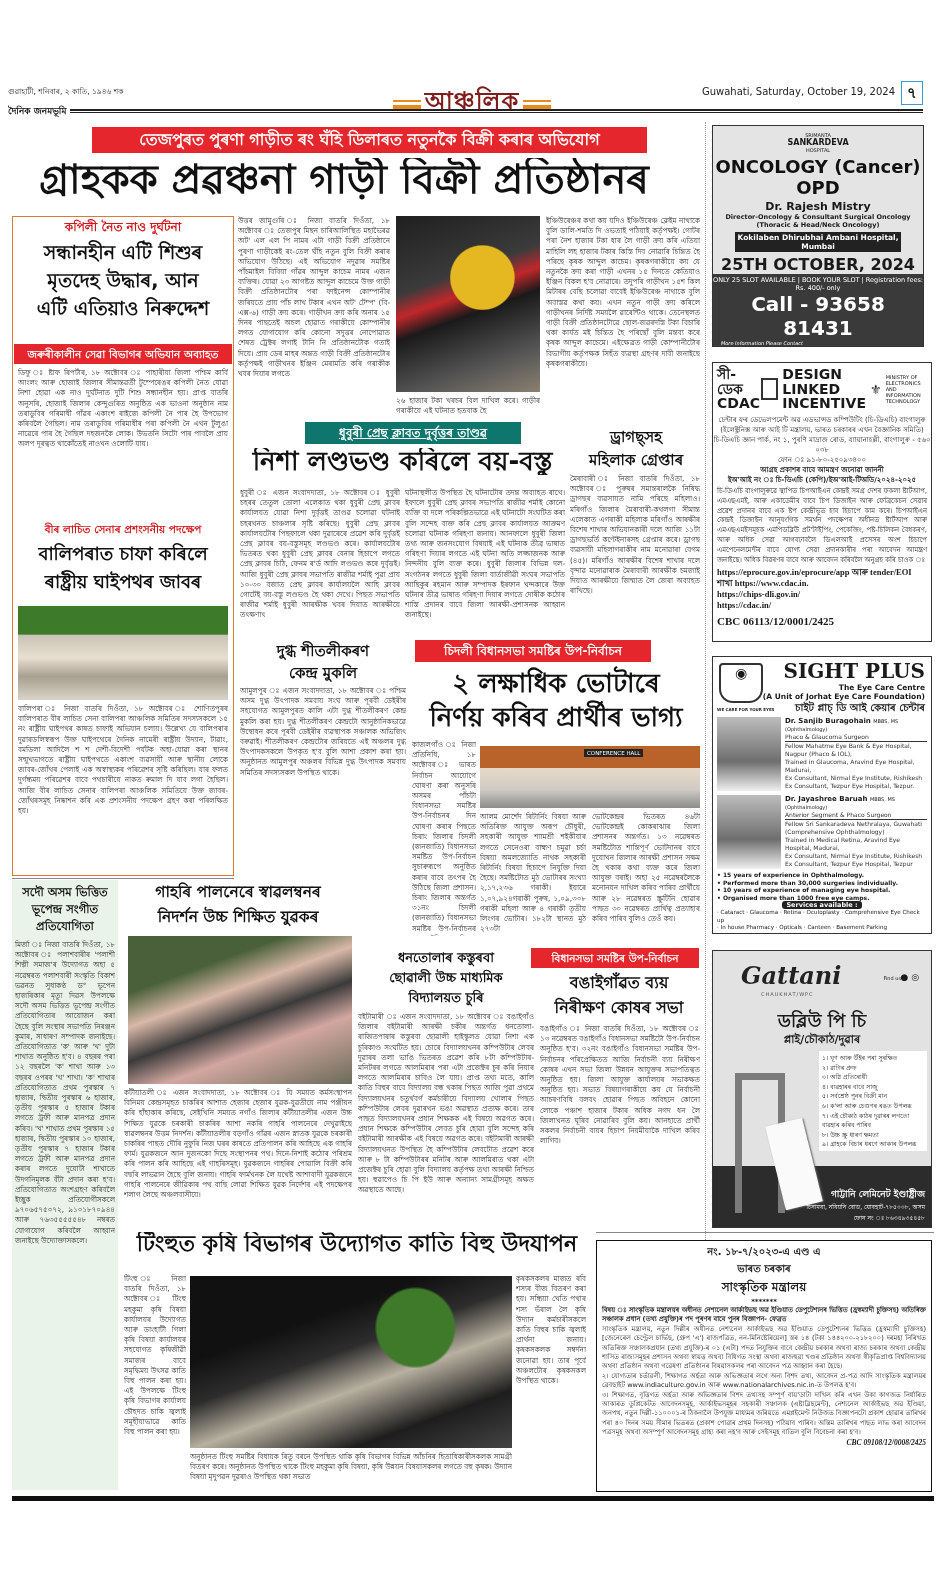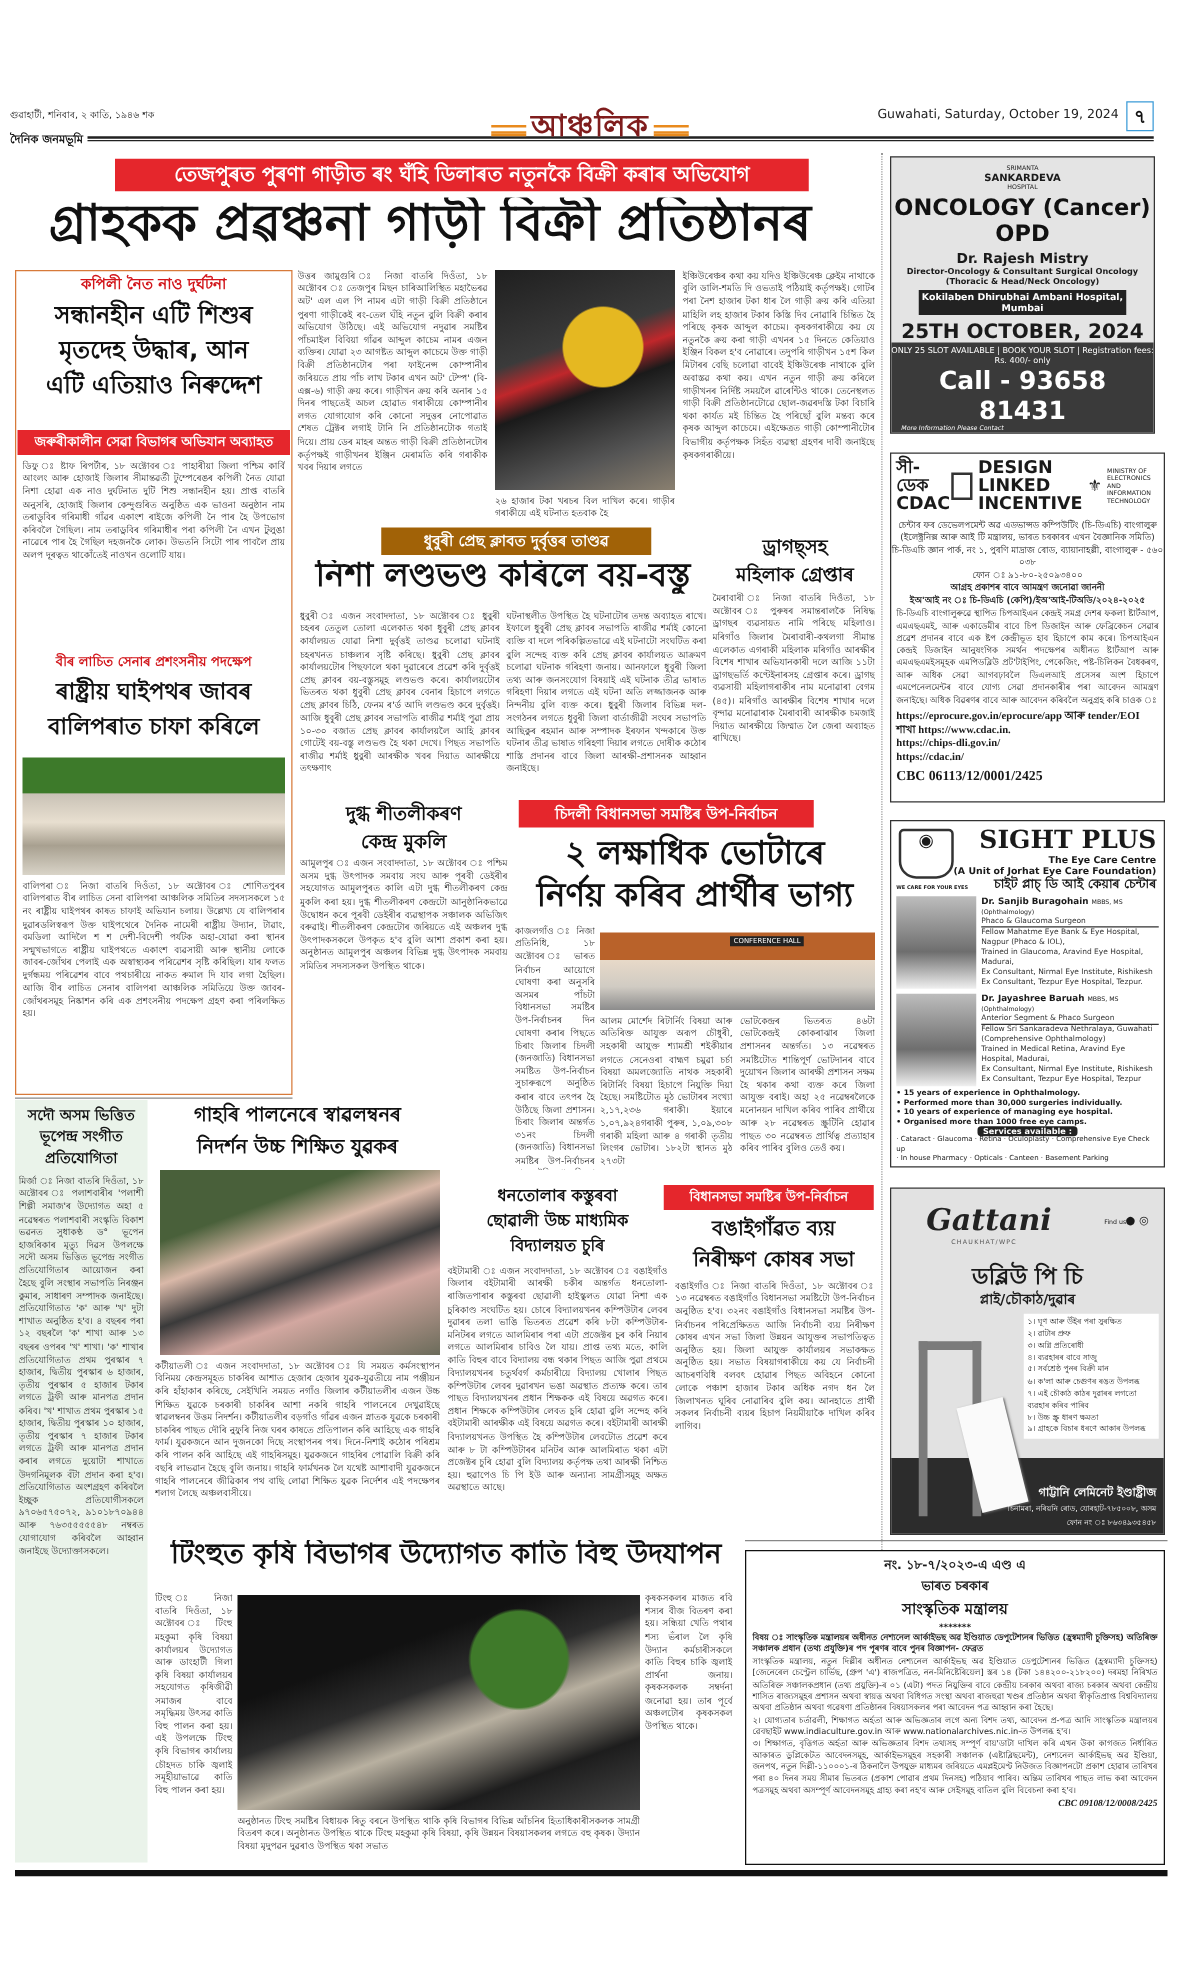--- a/index.html
+++ b/index.html
@@ -15,21 +15,21 @@
   .mast-rule { left: 8px; right: 22px; top: 109px; height: 4px; border-top: 2px solid #222; border-bottom: 1px solid #222; }
   .logo { left: 352px; top: 82px; width: 240px; height: 32px; text-align: center; }
   .logo-text { font-family: "DejaVu Serif", serif; font-weight: bold; font-size: 24px; color: #7f1d1d; letter-spacing: 1px; }
   .logo-bars { display: inline-block; width: 28px; height: 9px; border-top: 2px solid #e98a1d; border-bottom: 2px solid #e98a1d; vertical-align: middle; margin: 0 4px; position: relative; }
   .logo-bars::after { content: ""; position: absolute; left: 0; right: 0; top: 2.5px; border-top: 2px solid #e98a1d; }
   .mast-right { right: 50px; top: 86px; font-size: 10px; color: #222; }
   .pageno { right: 22px; top: 81px; width: 22px; height: 24px; border: 1px solid #3b9bd8; font-size: 15px; font-weight: bold; text-align: center; line-height: 22px; color: #111; background: #fff; }
 
   
   .banner { background: #e5262c; color: #fff; text-align: center; font-weight: bold; white-space: nowrap; overflow: hidden; }
-  .banner.pink { background: #a16207; }
+  .banner.pink { background: #0f766e; text-decoration: underline; }
 
   .bighead { font-weight: bold; text-align: center; color: #111; white-space: nowrap; overflow: hidden; line-height: 1.05; }
 
   .photo { background: linear-gradient(135deg, #3a3a3a, #777 40%, #2b2b2b 70%, #5a5a5a); }
   .photo.rick { background: radial-gradient(circle at 60% 35%, #e5b821 0 22%, transparent 23%), linear-gradient(160deg, #1f1f1f, #3b3b3b 35%, #c0272b 45%, #1a1a1a 55%, #555 80%, #8a8070); }
   .photo.garbage { background: linear-gradient(180deg, #3d7a2a 0 30%, #c9c2b6 31%, #e8dfd0 55%, #a8a090 75%, #d9d4c8 100%); }
   .photo.meet { background: linear-gradient(180deg, #b9622a 0 35%, #e7d9c8 36%, #d0cbc3 70%, #8c8c8c 100%); }
   .photo.pigs { background: linear-gradient(160deg, #49603a 0 25%, #d9b8a8 40%, #3a3a3a 55%, #d2a7a0 70%, #6b6b5a 100%); }
   .photo.bihu { background: radial-gradient(circle at 70% 30%, #3f7a2a 0 15%, transparent 16%), linear-gradient(160deg, #111 0 30%, #2d2d2d 45%, #b8b0a0 60%, #1d1d1d 80%, #444); }
 
@@ -114,22 +114,22 @@
 <div class="abs bighead" style="left:14px; top:238px; width:218px; font-size:19px; line-height:28px;">
   <div>সন্ধানহীন এটি শিশুৰ</div>
   <div>মৃতদেহ উদ্ধাৰ, আন</div>
   <div>এটি এতিয়াও নিৰুদ্দেশ</div>
 </div>
 <div class="abs banner" style="left:14px; top:344px; width:218px; height:20px; font-size:10.5px; line-height:20px;">জৰুৰীকালীন সেৱা বিভাগৰ অভিযান অব্যাহত</div>
 <div class="abs bodytext" style="left:18px; top:368px; width:210px; height:150px;">ডিফু ঃ ষ্টাফ ৰিপৰ্টাৰ, ১৮ অক্টোবৰ ঃ পাহাৰীয়া জিলা পশ্চিম কাৰ্বি আংলং আৰু হোজাই জিলাৰ সীমান্তৱৰ্তী টুম্পেৰেঙৰ কপিলী নৈত যোৱা নিশা হোৱা এক নাও দুৰ্ঘটনাত দুটি শিশু সন্ধানহীন হয়। প্ৰাপ্ত বাতৰি অনুসৰি, হোজাই জিলাৰ কেন্দুগুৰিত অনুষ্ঠিত এক ভাওনা অনুষ্ঠান নাম তৰাডুবিৰ গৰিমাধী গাঁৱৰ একাংশ ৰাইজে কপিলী নৈ পাৰ হৈ উপভোগ কৰিবলৈ গৈছিল। নাম তৰাডুবিৰ গৰিমাধীৰ পৰা কপিলী নৈ এখন টুলুঙা নাৱেৰে পাৰ হৈ গৈছিল দহজনকৈ লোক। উভতনি সিটো পাৰ পাবলৈ প্ৰায় অলপ দূৰত্বত থাকোঁতেই নাওখন ওলোটি যায়।</div>
 
 <div class="abs" style="left:18px; top:522px; width:210px; text-align:center; color:#d2161b; font-size:10.5px; font-weight:bold;">বীৰ লাচিত সেনাৰ প্ৰশংসনীয় পদক্ষেপ</div>
 <div class="abs bighead" style="left:14px; top:540px; width:218px; font-size:18px; line-height:28px;">
+  <div>বালিপৰাত চাফা কৰিলে</div>
   <div>ৰাষ্ট্ৰীয় ঘাইপথৰ জাবৰ</div>
-  <div>বালিপৰাত চাফা কৰিলে</div>
 </div>
 <div class="abs photo garbage" style="left:18px; top:606px; width:210px; height:94px;"></div>
 <div class="abs bodytext" style="left:18px; top:704px; width:210px; height:168px;">বালিপৰা ঃ নিজা বাতৰি দিওঁতা, ১৮ অক্টোবৰ ঃ শোণিতপুৰৰ বালিপৰাত বীৰ লাচিত সেনা বালিপৰা আঞ্চলিক সমিতিৰ সদস্যসকলে ১৫ নং ৰাষ্ট্ৰীয় ঘাইপথৰ কাষত চাফাই অভিযান চলায়। উল্লেখ্য যে বালিপৰাৰ দুৱাৰডলিস্বৰূপ উক্ত ঘাইপথেৰে দৈনিক নামেৰী ৰাষ্ট্ৰীয় উদ্যান, টাৱাং, বমডিলা আদিলৈ শ শ দেশী-বিদেশী পৰ্যটক অহা-যোৱা কৰা স্থানৰ সন্মুখভাগতে ৰাষ্ট্ৰীয় ঘাইপথতে একাংশ ব্যৱসায়ী আৰু স্থানীয় লোকে জাবৰ-জোঁথৰ পেলাই এক অস্বাস্থ্যকৰ পৰিৱেশৰ সৃষ্টি কৰিছিল। যাৰ ফলত দুৰ্গন্ধময় পৰিৱেশৰ বাবে পথচাৰীয়ে নাকত ৰুমাল দি যাব লগা হৈছিল। আজি বীৰ লাচিত সেনাৰ বালিপৰা আঞ্চলিক সমিতিয়ে উক্ত জাবৰ-জোঁথৰসমূহ নিষ্কাশন কৰি এক প্ৰশংসনীয় পদক্ষেপ গ্ৰহণ কৰা পৰিলক্ষিত হয়।</div>
 
 <div class="abs bodytext" style="left:238px; top:216px; width:152px; height:192px;">উত্তৰ জামুগুৰি ঃ নিজা বাতৰি দিওঁতা, ১৮ অক্টোবৰ ঃ তেজপুৰ মিছন চাৰিআলিস্থিত মহাভৈৰৱ অট' এল এল পি নামৰ এটা গাড়ী বিক্ৰী প্ৰতিষ্ঠানে পুৰণা গাড়ীকেই ৰং-তেল ঘঁহি নতুন বুলি বিক্ৰী কৰাৰ অভিযোগ উঠিছে। এই অভিযোগ নদুৱাৰ সমষ্টিৰ পাঁচমাইল বিবিয়া গাঁৱৰ আব্দুল কাচেম নামৰ এজন ব্যক্তিৰ। যোৱা ২৩ আগষ্টত আব্দুল কাচেমে উক্ত গাড়ী বিক্ৰী প্ৰতিষ্ঠানটোৰ পৰা ফাইনেন্স কোম্পানীৰ জৰিয়তে প্ৰায় পাঁচ লাখ টকাৰ এখন অট' টেম্প' (বি-এক্স-৬) গাড়ী ক্ৰয় কৰে। গাড়ীখন ক্ৰয় কৰি অনাৰ ১৫ দিনৰ পাছতেই অচল হোৱাত গৰাকীয়ে কোম্পানীৰ লগত যোগাযোগ কৰি কোনো সদুত্তৰ নোপোৱাত শেষত ট্ৰেক্টৰ লগাই টানি নি প্ৰতিষ্ঠানটোক গতাই দিয়ে। প্ৰায় ডেৰ মাহৰ অন্তত গাড়ী বিক্ৰী প্ৰতিষ্ঠানটোৰ কৰ্তৃপক্ষই গাড়ীখনৰ ইঞ্জিন মেৰামতি কৰি গৰাকীক খবৰ দিয়াৰ লগতে</div>
 <div class="abs photo rick" style="left:396px; top:216px; width:144px; height:176px;"></div>
 <div class="abs bodytext" style="left:396px; top:396px; width:144px; height:22px;">২৬ হাজাৰ টকা খৰচৰ বিল দাখিল কৰে। গাড়ীৰ গৰাকীয়ে এই ঘটনাত হতবাক হৈ</div>
 <div class="abs bodytext" style="left:546px; top:216px; width:154px; height:192px;">ইঞ্চিউৰেঞ্চৰ কথা কয় যদিও ইঞ্চিউৰেঞ্চ ক্লেইম নাথাকে বুলি ডালি-শমতি দি ওভতাই পঠিয়াই কৰ্তৃপক্ষই। গোটৰ পৰা নৈশ হাজাৰ টকা ধাৰ লৈ গাড়ী ক্ৰয় কৰি এতিয়া মাহিলি লহ হাজাৰ টকাৰ কিস্তি দিব নোৱাৰি চিন্তিত হৈ পৰিছে কৃষক আব্দুল কাচেম। কৃষকগৰাকীয়ে কয় যে নতুনকৈ ক্ৰয় কৰা গাড়ী এখনৰ ১৫ দিনতে কেতিয়াও ইঞ্জিন বিকল হ'ব নোৱাৰে। তদুপৰি গাড়ীখন ১৫শ কিল মিটাৰৰ বেছি চলোৱা বাবেই ইঞ্চিউৰেঞ্চ নাথাকে বুলি অবাস্তৱ কথা কয়। এখন নতুন গাড়ী ক্ৰয় কৰিলে গাড়ীখনৰ নিৰ্দিষ্ট সময়লৈ ৱাৰেন্টিও থাকে। তেনেস্থলত গাড়ী বিক্ৰী প্ৰতিষ্ঠানটোৱে ছোল-জৱৰদস্তি টকা বিচাৰি থকা কাৰ্যত মই চিন্তিত হৈ পৰিছোঁ বুলি মন্তব্য কৰে কৃষক আব্দুল কাচেমে। এইক্ষেত্ৰত গাড়ী কোম্পানীটোৰ বিভাগীয় কৰ্তৃপক্ষক সিহঁত ব্যৱস্থা গ্ৰহণৰ দাবী জনাইছে কৃষকগৰাকীয়ে।</div>
 
 <div class="abs banner pink" style="left:305px; top:422px; width:216px; height:22px; font-size:12px; line-height:22px;">ধুবুৰী প্ৰেছ ক্লাবত দুৰ্বৃত্তৰ তাণ্ডৱ</div>

